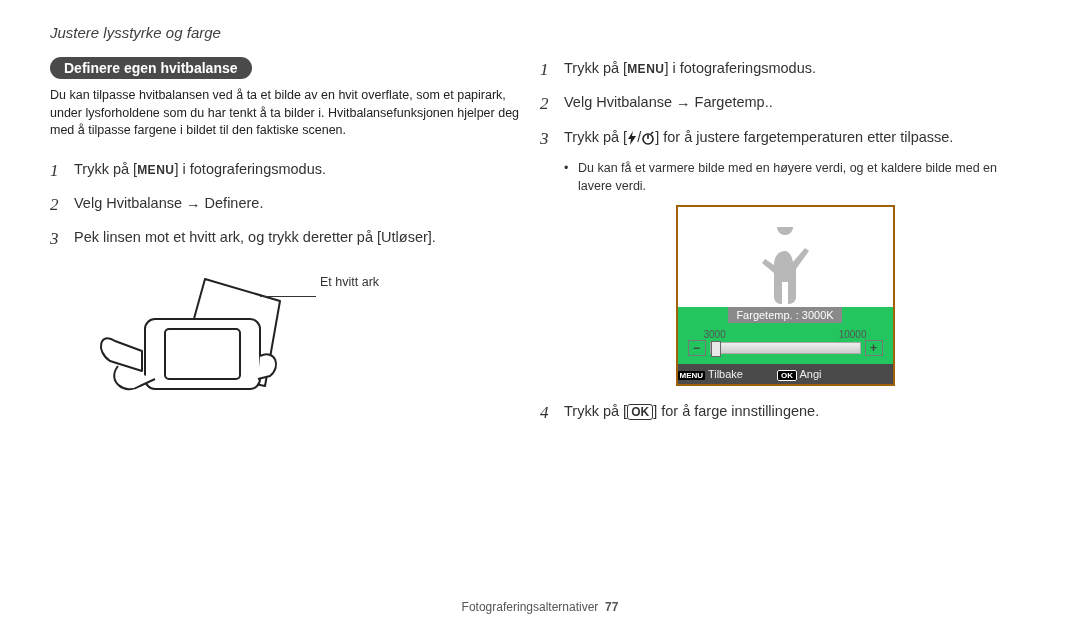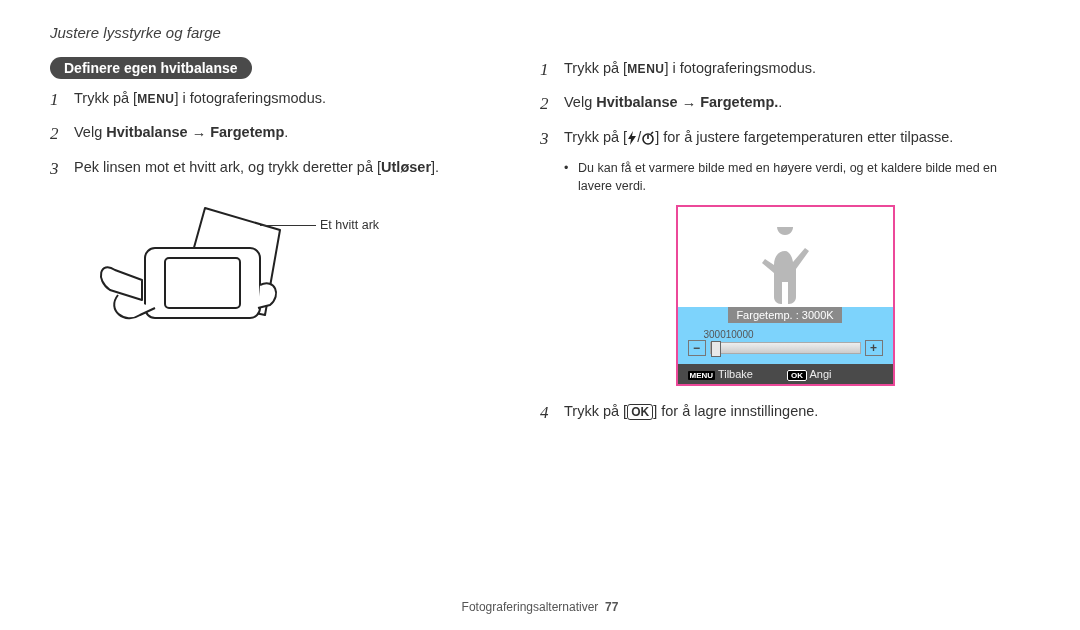--- a/index.html
+++ b/index.html
@@ -5,61 +5,62 @@
 body{margin:0;font-family:'Segoe UI',Arial,sans-serif;color:#333;background:#fff;width:1080px;height:630px;position:relative}
 .page{padding:24px 50px 0}
 .page-title{font-style:italic;color:#404040;font-size:15px;margin-bottom:16px}
 .columns{display:flex;}
 .col{flex:1}
 .pill{background:#4a4a4a;color:#fff;border-radius:12px;padding:3px 14px;display:inline-block;font-weight:600;font-size:14px;margin-bottom:8px}
 .intro{font-size:12.5px;line-height:1.4;color:#222;margin-bottom:18px}
 .step{display:flex;gap:10px;margin-bottom:8px;font-size:14.5px;line-height:1.55}
 .num{font-style:italic;font-family:Georgia,serif;font-size:17px;color:#333;min-width:14px}
 .step-text{flex:1}
-.bold{font-weight:700}
+.bold{font-weight:400}
 .menu-label{display:inline-block;font-weight:900;font-size:12px;letter-spacing:.5px;vertical-align:baseline;font-family:Arial,sans-serif}
 .ok-label{display:inline-block;font-weight:900;font-size:12px;border:1.5px solid #333;border-radius:3px;padding:0 3px;line-height:1.2;vertical-align:middle}
 .icon-flash,.icon-timer{display:inline-block;vertical-align:middle}
 .bullet{display:flex;gap:6px;margin-left:24px;font-size:12.5px;line-height:1.4;margin-top:4px}
 .bullet-dot{min-width:8px}
 .figure-left{margin:18px 0 0 20px;position:relative}
-.figure-label{position:absolute;left:250px;top:18px;font-size:12.5px}
+.figure-label{position:absolute;left:250px;top:4px;font-size:12.5px}
 .figure-line{position:absolute;left:190px;top:25px;width:56px;height:1px;background:#333}
-.camera-screen{border:2px solid #ec4899;width:215px;margin:10px auto 14px;background:#7dd3fc}
+.camera-screen{border:2px solid #a16207;width:215px;margin:10px auto 14px;background:#22c55e}
 .screen-top{height:100px;position:relative;background:#fff}
 .silhouette{position:absolute;left:50%;bottom:0;transform:translateX(-50%);width:50px;height:80px}
 .ctrl-label{background:#8a8a8a;color:#fff;font-size:11px;text-align:center;padding:2px 8px;margin:0 auto 6px;width:fit-content}
 .slider-row{display:flex;align-items:center;gap:4px;padding:0 10px 8px}
-.slider-ends{font-size:10px;color:#555;display:flex;justify-content:flex-start;padding:0 26px}
+.slider-ends{font-size:10px;color:#555;display:flex;justify-content:space-between;padding:0 26px}
 .slider-btn{border:1px solid #777;width:16px;height:14px;display:flex;align-items:center;justify-content:center;font-size:12px;font-weight:700;color:#444}
 .slider-track{flex:1;height:10px;background:linear-gradient(#eee,#ccc);border:1px solid #aaa;position:relative}
 .slider-handle{position:absolute;left:0;top:-2px;width:8px;height:14px;background:#e8e8e8;border:1px solid #666}
-.screen-bottom{background:#4a4a4a;color:#eee;display:flex;gap:34px;padding:4px 10px;font-size:11px;align-items:center}
+.screen-bottom{background:#4a4a4a;color:#eee;display:flex;gap:34px;padding:4px 0;font-size:11px;align-items:center}
 .mini-menu{background:#000;color:#fff;font-size:8px;font-weight:900;padding:0 2px;border-radius:1px}
 .mini-ok{background:#000;color:#fff;font-size:8px;font-weight:900;padding:0 3px;border-radius:2px;border:1px solid #fff}
 .footer{position:absolute;bottom:16px;left:0;right:0;text-align:center;font-size:12px;color:#555}
 </style>
 </head>
 <body>
 
 <div class="page">
   <div class="page-title">Justere lysstyrke og farge</div>
   <div class="columns">
     <div class="col">
       <div class="pill">Definere egen hvitbalanse</div>
+      <div class="intro">Du kan tilpasse hvitbalansen ved å ta et bilde av en hvit overflate, som et papirark, under lysforholdene som du har tenkt å ta bilder i. Hvitbalansefunksjonen hjelper deg med å tilpasse fargene i bildet til den faktiske scenen.</div>
 
       <div class="step">
         <span class="num">1</span>
         <span class="step-text">
           <span>Trykk på [</span><span class="menu-label">MENU</span><span>] i fotograferingsmodus.</span>
         </span>
       </div>
       <div class="step">
         <span class="num">2</span>
-        <span class="step-text"><span>Velg </span><span class="bold">Hvitbalanse → Fargetemp</span><span>.</span></span>
+        <span class="step-text"><span>Velg </span><span class="bold">Hvitbalanse → Definere</span><span>.</span></span>
       </div>
       <div class="step">
         <span class="num">3</span>
         <span class="step-text"><span>Pek linsen mot et hvitt ark, og trykk deretter på [</span><span class="bold">Utløser</span><span>].</span></span>
       </div>
 
       <div class="figure-left">
         <svg width="230" height="140" viewBox="0 0 230 140">
           <g stroke="#222" stroke-width="2" fill="none" stroke-linejoin="round">
             <path d="M135 8 L210 30 L195 115 L110 98 Z" fill="#fff"></path>
@@ -121,20 +122,20 @@
           <div class="slider-btn">+</div>
         </div>
         <div class="screen-bottom">
           <span><span class="mini-menu">MENU</span> <span>Tilbake</span></span>
           <span><span class="mini-ok">OK</span> <span>Angi</span></span>
         </div>
       </div>
 
       <div class="step">
         <span class="num">4</span>
-        <span class="step-text"><span>Trykk på [</span><span class="ok-label">OK</span><span>] for å lagre innstillingene.</span></span>
+        <span class="step-text"><span>Trykk på [</span><span class="ok-label">OK</span><span>] for å farge innstillingene.</span></span>
       </div>
     </div>
   </div>
 </div>
 <div class="footer">
   <span>Fotograferingsalternativer</span>&nbsp;&nbsp;<b>77</b>
 </div>
 
 </body></html>

